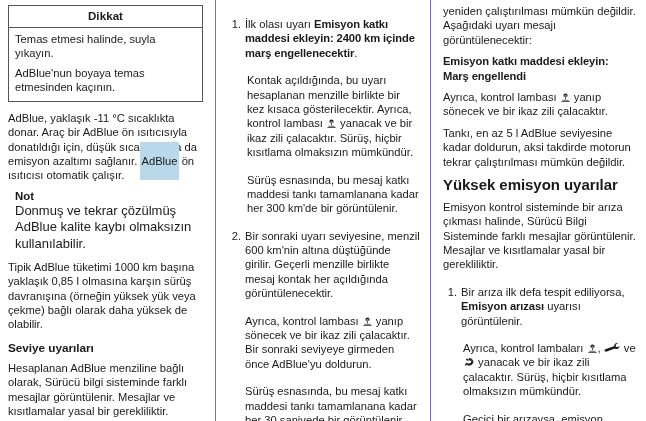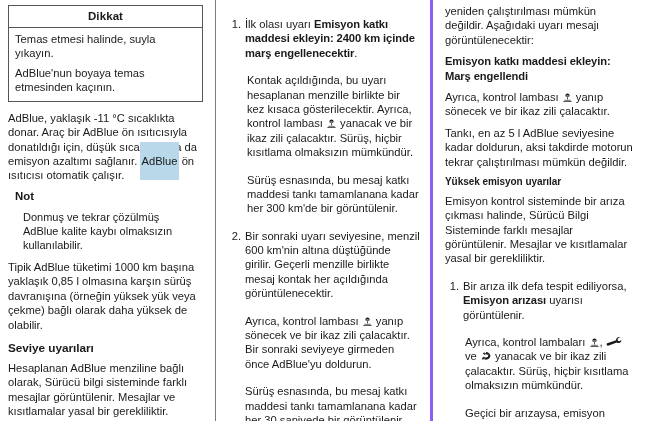--- a/index.html
+++ b/index.html
@@ -24,21 +24,21 @@
   }
   .column {
     box-sizing: border-box;
     width: 215px;
     height: 421px;
     padding: 4px 10px 0 8px;
     overflow: hidden;
     position: relative;
   }
   .column.col2 { border-left: 1px solid #7d7d7d; padding-left: 11px; }
-  .column.col3 { border-left: 3px solid #8b5cf6; padding-left: 12px; width: 216px; }
+  .column.col3 { border-left: 1px solid #8b5cf6; padding-left: 12px; width: 216px; }
 
   
   .caution-box {
     border: 1px solid #555;
     margin: 1px 2px 9px 0;
   }
   .caution-head {
     border-bottom: 1px solid #555;
     text-align: center;
     font-weight: bold;
@@ -64,36 +64,36 @@
   }
   p.body:last-child { margin-bottom: 12px; }
 
   h3.heading {
     font-size: 11.8px;
     font-weight: bold;
     margin: 9px 0 6px 0;
     letter-spacing: -0.05px;
   }
   h3.heading.big {
-    font-size: 10px;
+    font-size: 15px;
     margin: 3px 0 7px 0;
   }
 
   .note-block {
     margin: 3px 0 7px 7px;
   }
   .note-title {
     font-weight: bold;
     font-size: 11.4px;
     margin: 0 0 1px 0;
   }
   .note-text {
-    font-size: 11px;
-    line-height: 1.285;
-    margin: 8px;
+    font-size: 13px;
+    line-height: 1.285;
+    margin: 0;
   }
 
   
   ol.steps {
     list-style: none;
     margin: 0;
     padding: 0;
   }
   ol.steps > li {
     position: relative;

